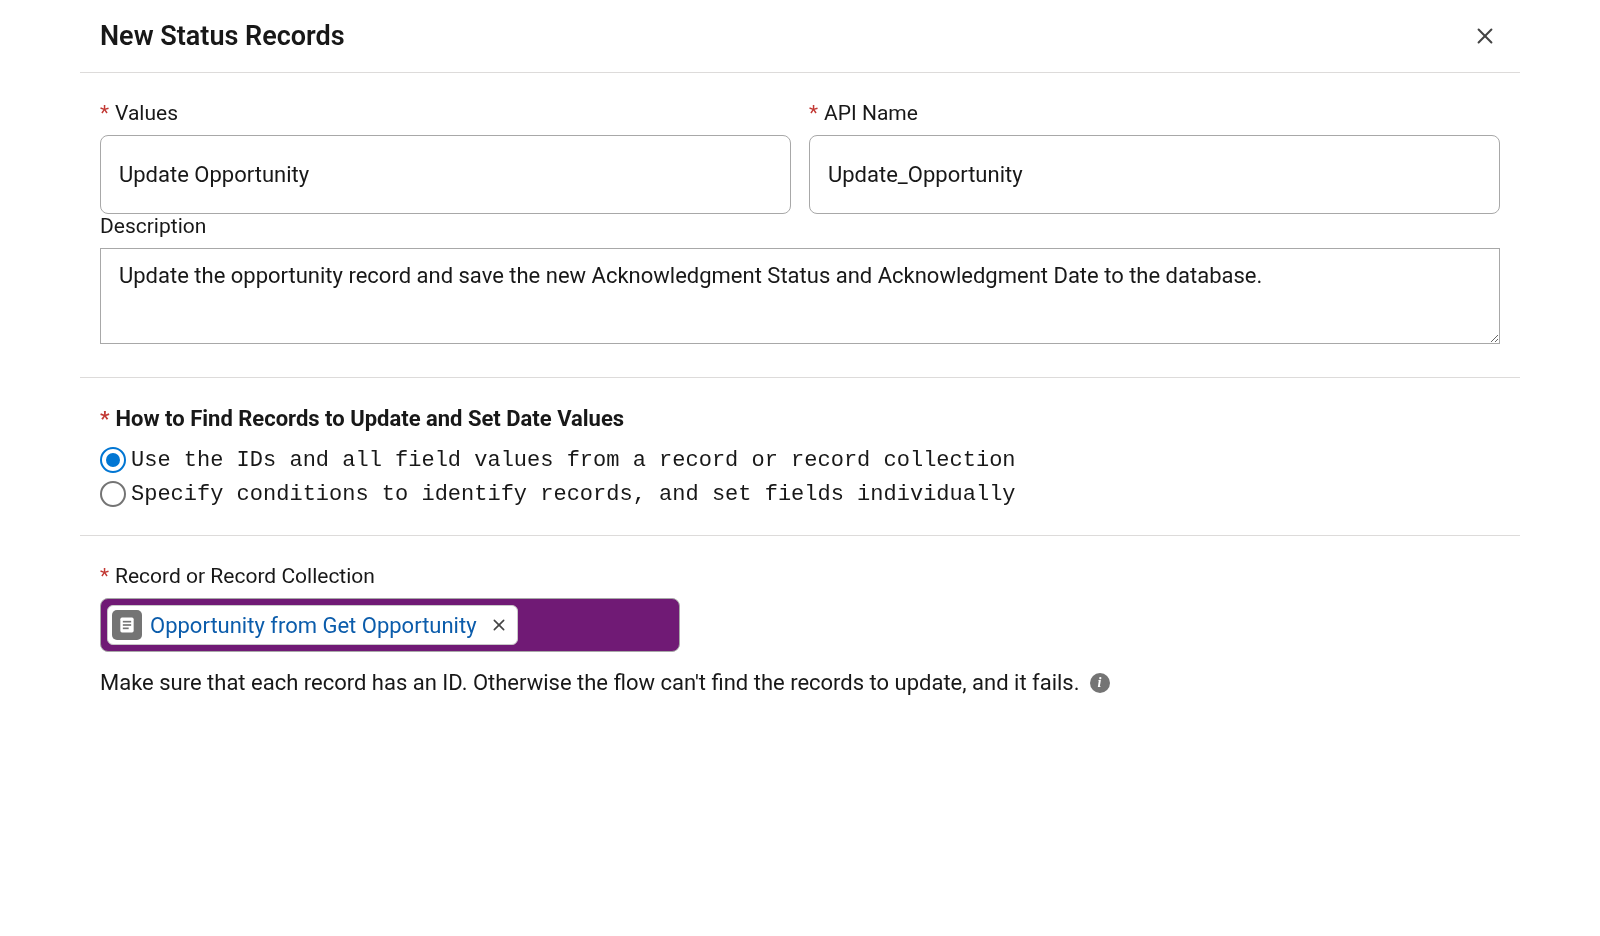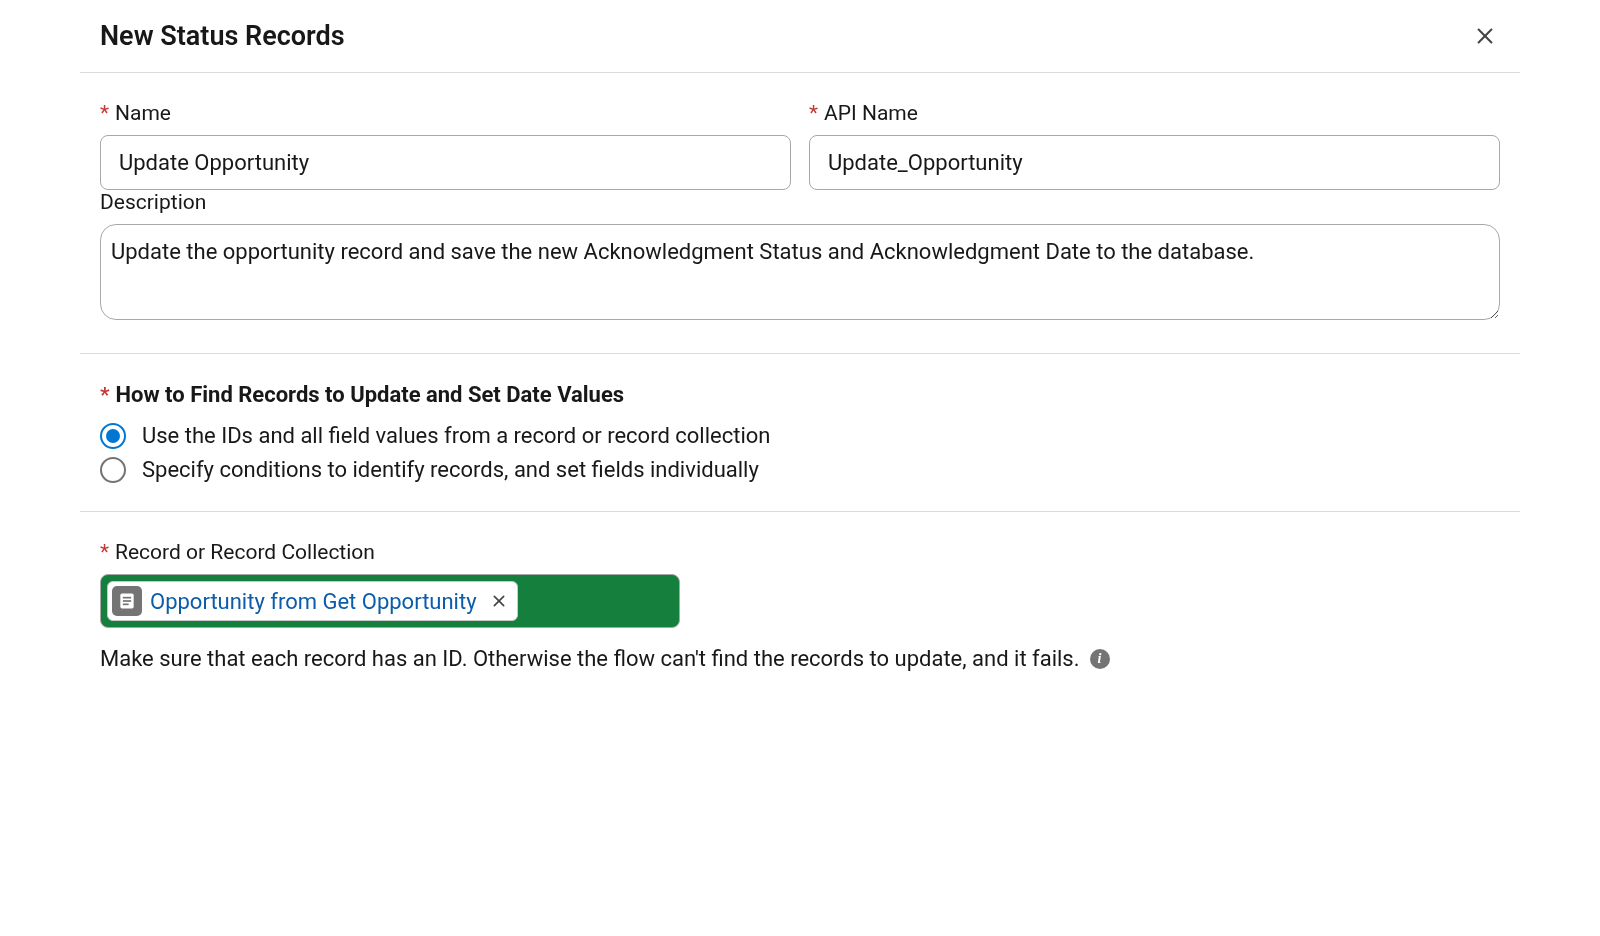--- a/index.html
+++ b/index.html
@@ -53,55 +53,56 @@
   .required::before {
     content: "*";
     color: #c23934;
     margin-right: 6px;
     font-size: 21px;
     position: relative;
   }
   .input {
     width: 100%;
     font-size: 22px;
+    padding: 26px 18px;
+    border: 1px solid #a8a8a8;
+    border-radius: 8px;
+    color: #181818;
+    font-family: inherit;
+  }
+  .textarea {
+    width: 100%;
+    font-size: 22px;
     padding: 14px 18px;
     border: 1px solid #a8a8a8;
-    border-radius: 8px;
-    color: #181818;
-    font-family: inherit;
-  }
-  .textarea {
-    width: 100%;
-    font-size: 22px;
-    padding: 14px 10px;
-    border: 1px solid #a8a8a8;
-    border-radius: 16px;
+    border-radius: 0;
     color: #181818;
     font-family: inherit;
     resize: both;
     min-height: 96px;
   }
   .section-heading {
     font-size: 22px;
     font-weight: 700;
     color: #181818;
     margin-bottom: 16px;
   }
   .section-title {
     font-size: 27px;
     font-weight: 600;
     color: #181818;
     margin-bottom: 24px;
   }
   .radio-group { display: flex; flex-direction: column; gap: 8px; }
   .radio-row {
     display: flex;
-    align-items: flex-start;
-    gap: 16px;
+    align-items: flex-end;
+    gap: 5px;
     cursor: pointer;
+    font-family: Liberation Mono, monospace;
   }
   .radio {
     width: 26px; height: 26px;
     border: 2px solid #747474;
     border-radius: 50%;
     display: inline-flex;
     align-items: center;
     justify-content: center;
     flex-shrink: 0;
     background: #fff;
@@ -119,21 +120,21 @@
   .lookup-wrap {
     margin-top: 10px;
   }
   .lookup {
     display: inline-flex;
     align-items: center;
     border: 1px solid #a8a8a8;
     border-radius: 8px;
     padding: 6px 8px 6px 6px;
     min-width: 580px;
-    background: #15803d;
+    background: #701a75;
   }
   .pill {
     display: inline-flex;
     align-items: center;
     gap: 8px;
     border: 1px solid #c9c9c9;
     border-radius: 6px;
     padding: 4px 8px 4px 4px;
     background: #fff;
   }
@@ -189,21 +190,21 @@
       <svg viewBox="0 0 24 24" fill="none" stroke="#444" stroke-width="2.2" stroke-linecap="round">
         <line x1="5" y1="5" x2="19" y2="19"></line>
           <line x1="19" y1="5" x2="5" y2="19"></line>
       </svg>
     </button>
   </div>
 
   <div class="section bordered">
     <div class="row">
       <div class="col">
-        <label class="field-label required">Name</label>
+        <label class="field-label required">Values</label>
         <input class="input" type="text" value="Update Opportunity" style="">
       </div>
       <div class="col">
         <label class="field-label required">API Name</label>
         <input class="input" type="text" value="Update_Opportunity" style="">
       </div>
     </div>
     <div class="mt18">
       <label class="field-label">Description</label>
       <textarea class="textarea" style="">Update the opportunity record and save the new Acknowledgment Status and Acknowledgment Date to the database.</textarea>

